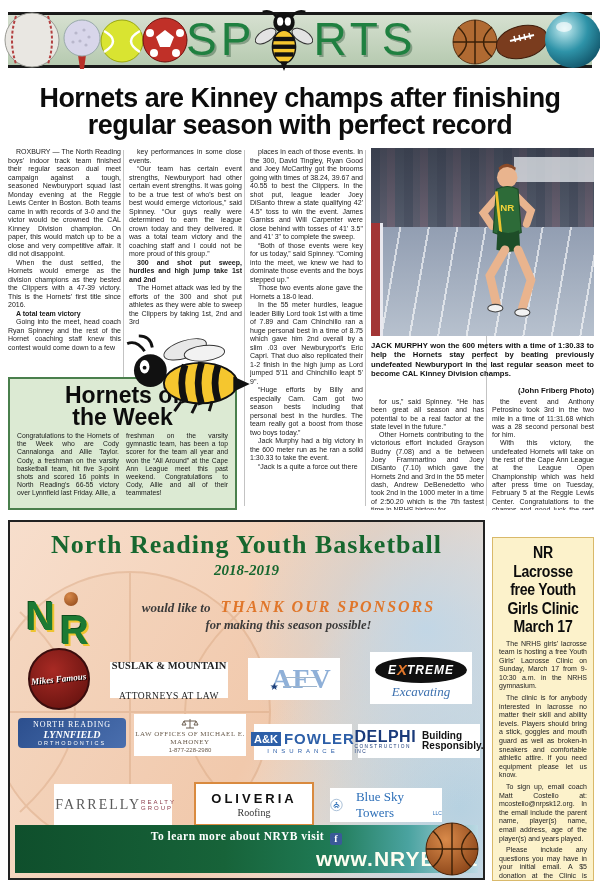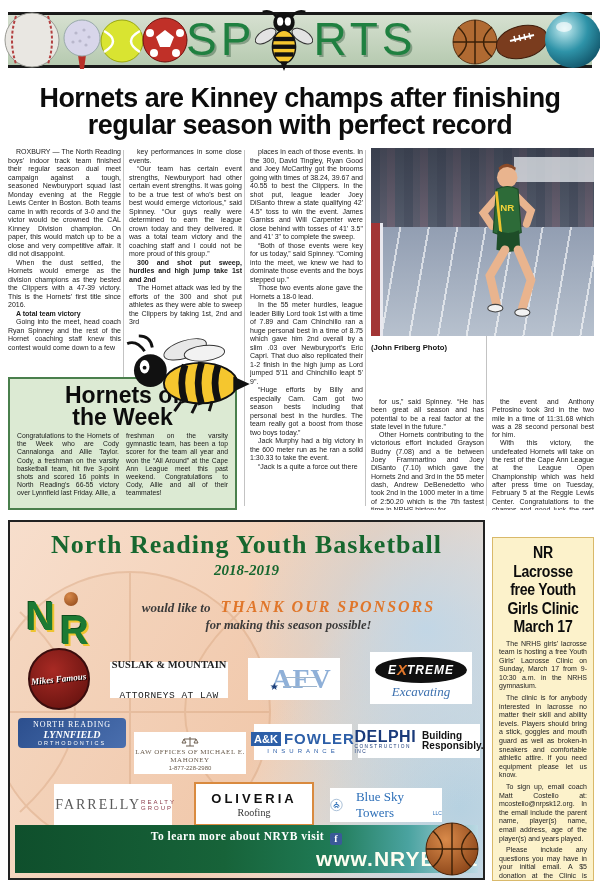--- a/index.html
+++ b/index.html
@@ -33,21 +33,21 @@
             repeating-linear-gradient(90deg,#4d5465 0 9px,#5e5f6f 9px 16px,#6c6373 16px 24px,#545c6c 24px 33px);}
   .ph-window{position:absolute;right:0;top:5%;width:36%;height:13%;background:rgba(232,236,240,.75);}
   .ph-floor{position:absolute;left:0;right:0;bottom:0;height:58%;
             background:repeating-linear-gradient(100deg,rgba(255,255,255,.6) 0 2px,rgba(255,255,255,0) 2px 28px),
             linear-gradient(#929eb2,#b7c1ce);}
   .ph-red{position:absolute;left:0;top:40%;bottom:0;width:9px;background:#a23535;border-right:3px solid #e9e9ef;}
   .runner{position:absolute;left:36%;top:6%;height:92%;}
 
   .caption{position:absolute;left:371px;top:341px;width:223px;font-size:7.7px;line-height:9.3px;
            font-weight:bold;text-align:justify;color:#111;}
-  .credit{text-align:left;margin-top:2px;}
+  .credit{text-align:right;margin-top:8px;}
 
   
   .hotw{position:absolute;left:8px;top:377px;width:229px;height:133px;background:#dcead3;
         border:2px solid #4a7f4c;box-sizing:border-box;padding:5px 7px 4px;overflow:hidden;}
   .hotw-title{text-align:center;font-weight:800;font-size:23px;line-height:22px;color:#0c0c0c;}
   .hotw-cols{display:flex;gap:7px;margin-top:4px;}
   .hotw-cols p{flex:1;margin:0;font-size:6.8px;line-height:8.2px;text-align:justify;}
   .hornet-big{position:absolute;left:124px;top:332px;z-index:5;}
 
   
@@ -77,37 +77,37 @@
   .sponsor{position:absolute;background:#fff;z-index:1;box-sizing:border-box;
            display:flex;flex-direction:column;align-items:center;justify-content:center;}
   .sp-mikes{left:18px;top:126px;width:62px;height:62px;background:transparent;}
   .mikes-circle{width:62px;height:62px;border-radius:50%;border:2px solid #3a0d0d;box-sizing:border-box;
                 background:radial-gradient(circle at 40% 35%,#a82a24,#5c0f0c);
                 display:flex;align-items:center;justify-content:center;}
   .mikes-circle span{color:#fff;font-family:"Liberation Serif",serif;font-style:italic;font-weight:bold;
                 font-size:9px;transform:rotate(-6deg);text-shadow:1px 1px 0 #000;}
   .sp-suslak{left:100px;top:140px;width:118px;height:36px;}
   .sp-suslak .l1{font-family:"Liberation Serif",serif;font-weight:bold;font-size:10.5px;color:#222;}
-  .sp-suslak .l2{font-family:Liberation Mono, monospace;font-size:9.5px;color:#222;letter-spacing:.5px;margin-top:20px;}
+  .sp-suslak .l2{font-family:Liberation Serif, serif;font-size:9.5px;color:#222;letter-spacing:.5px;margin-top:20px;}
   .sp-afv{left:238px;top:136px;width:92px;height:42px;flex-direction:row;gap:4px;}
   .sp-afv .afv{font-family:"Liberation Serif",serif;font-weight:bold;font-size:28px;color:#8fb0d8;letter-spacing:1px;}
   .sp-afv .star{color:#1d3f7a;font-size:10px;margin-top:14px;margin-left:-66px;}
   .sp-afv .afvline{width:34px;height:8px;border-top:1px solid #9db4cc;border-bottom:1px solid #9db4cc;margin-top:6px;}
   .sp-extreme{left:360px;top:130px;width:102px;height:52px;background:#fff;}
   .ext-oval{background:#101010;border-radius:50%;width:92px;height:26px;display:flex;align-items:center;justify-content:center;}
   .ext-oval .t{color:#fff;font-weight:900;font-style:italic;font-size:12px;letter-spacing:1px;}
   .ext-oval .x{color:#e0762a;font-weight:900;font-style:italic;font-size:15px;}
   .ext-sub{font-family:"Liberation Serif",serif;font-style:italic;font-size:13px;color:#3a6fae;margin-top:1px;}
 
   .sp-ortho{left:8px;top:196px;width:108px;height:30px;border-radius:4px;
             background:linear-gradient(135deg,#2c4f8e,#4a6fae);color:#fff;}
   .sp-ortho .o1{font-size:8px;letter-spacing:1px;font-family:"Liberation Serif",serif;}
   .sp-ortho .o2{font-size:10px;font-weight:bold;font-family:"Liberation Serif",serif;font-style:italic;}
   .sp-ortho .o3{font-size:5.5px;letter-spacing:2px;}
-  .sp-mahoney{left:124px;top:210px;width:112px;height:42px;}
+  .sp-mahoney{left:124px;top:192px;width:112px;height:42px;}
   .sp-mahoney .m1{font-family:"Liberation Serif",serif;font-size:7px;color:#6b5d4e;letter-spacing:.5px;text-align:center;}
   .sp-mahoney .m2{font-size:6px;color:#6b5d4e;margin-top:1px;}
   .sp-fowler{left:244px;top:202px;width:98px;height:36px;}
   .fowler-row{display:flex;align-items:center;gap:3px;}
   .fowler-row .ak{background:#2d5fa8;color:#fff;font-weight:bold;font-size:11px;padding:1px 3px;}
   .fowler-row .fw{color:#2d5fa8;font-size:15px;font-weight:bold;letter-spacing:1px;}
   .sp-fowler .ins{color:#2d5fa8;font-size:6px;letter-spacing:4px;margin-top:1px;}
   .sp-delphi{left:348px;top:202px;width:122px;height:34px;flex-direction:row;gap:6px;}
   .delphi-l{display:flex;flex-direction:column;align-items:center;}
   .delphi-l .d1{color:#1a3a7a;font-weight:900;font-size:16px;letter-spacing:.5px;line-height:15px;}
@@ -271,20 +271,21 @@
       <text x="52" y="48" font-size="9" font-weight="bold" fill="#f2d43a" text-anchor="middle" font-family="Liberation Sans, sans-serif">NR</text>
       <path d="M43,66 q9,5 20,0 l1,18 q-11,4 -22,0 z" fill="#1e4d28"></path>
       <path d="M50,84 L36,108 L42,134" stroke="#e9b48e" stroke-width="8" fill="none" stroke-linecap="round"></path>
       <path d="M62,84 L74,112 L66,138" stroke="#e9b48e" stroke-width="8" fill="none" stroke-linecap="round"></path>
       <ellipse cx="41" cy="138" rx="7" ry="3.5" fill="#f2f2f2" stroke="#444"></ellipse>
       <ellipse cx="66" cy="142" rx="7" ry="3.5" fill="#f2f2f2" stroke="#444"></ellipse>
     </svg>
   </div>
 
   <div class="caption">
+    <span>JACK MURPHY won the 600 meters with a time of 1:30.33 to help the Hornets stay perfect by beating previously undefeated Newburyport in the last regular season meet to become CAL Kinney Division champs.</span>
     <div class="credit">(John Friberg Photo)</div>
   </div>
 
   <div class="hotw">
     <div class="hotw-title">
       <div>Hornets of</div>
       <div>the Week</div>
     </div>
     <div class="hotw-cols">
       <p>Congratulations to the Hornets of the Week who are Cody Cannalonga and Allie Taylor. Cody, a freshman on the varsity basketball team, hit five 3-point shots and scored 16 points in North Reading's 66-55 victory over Lynnfield last Friday. Allie, a</p>

